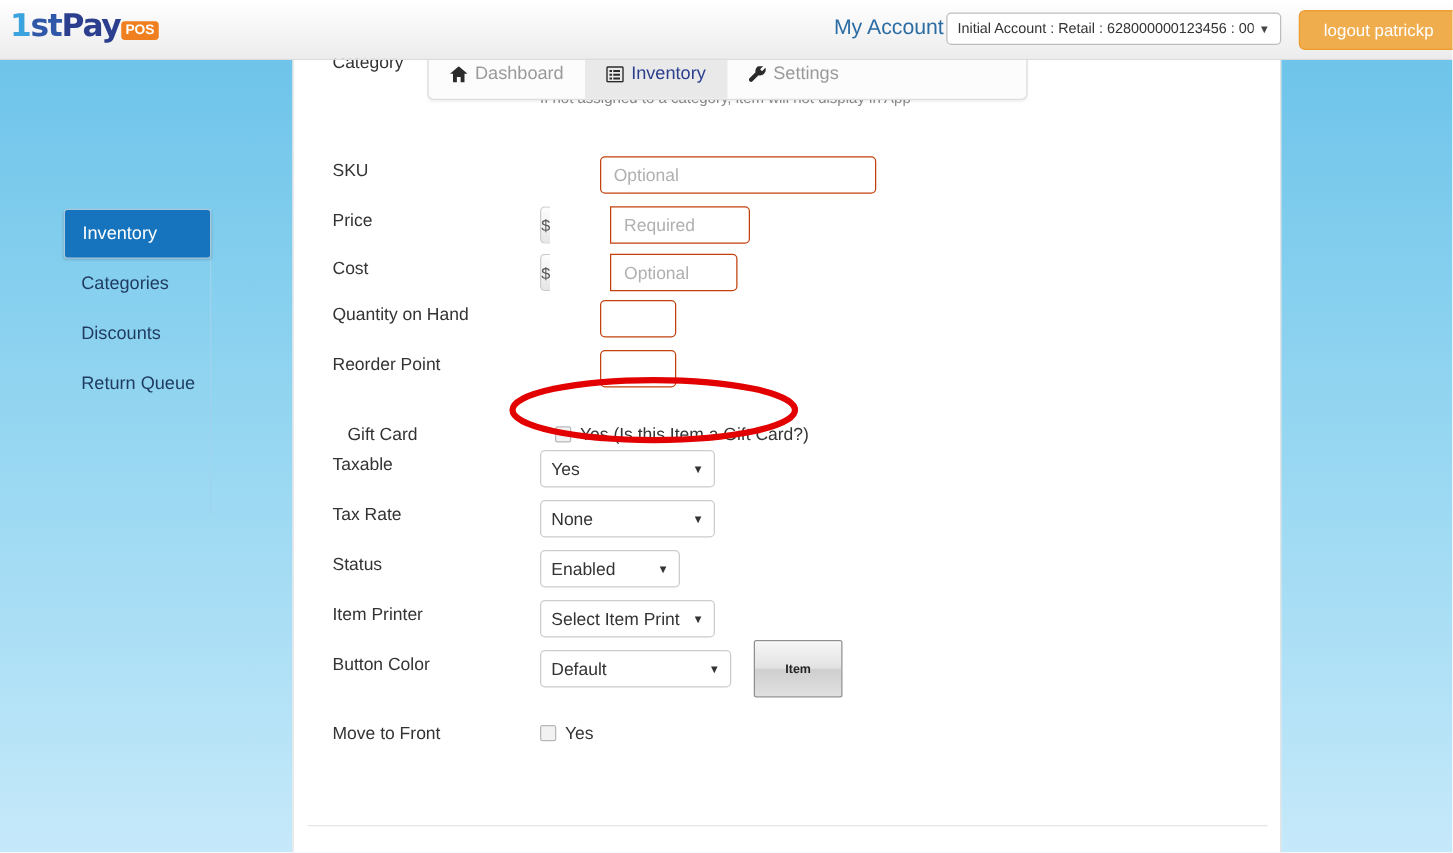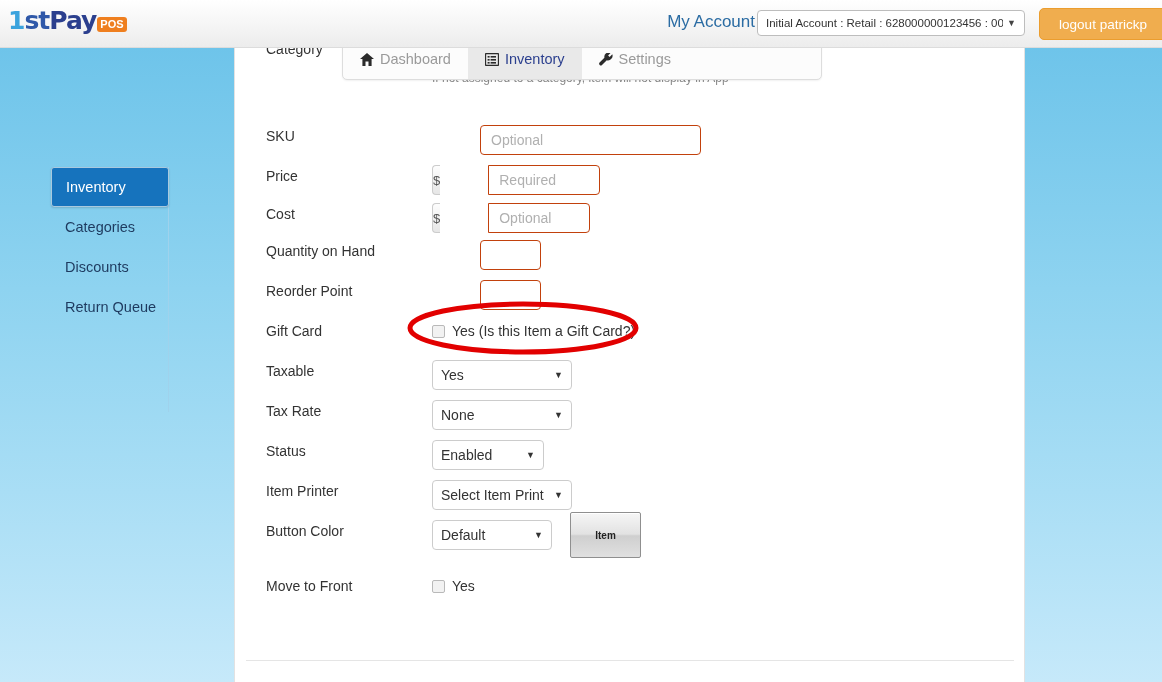--- a/index.html
+++ b/index.html
@@ -351,21 +351,21 @@
       </div>
     </div>
 
     <div class="row" style="top:232px;">
       <div class="lbl">Reorder Point</div>
       <div class="ctrl">
         <input class="txt" style="width: 61px;">
       </div>
     </div>
 
-    <div class="row" style="top:272px;">
+    <div class="row" style="top:288px;margin-left:12px;">
       <div class="lbl">Gift Card</div>
       <div class="ctrl">
         <div class="chk-line" style="padding-top:3px;">
           <span class="chk"></span>
           <span class="chk-label">Yes (Is this Item a Gift Card?)</span>
         </div>
       </div>
     </div>
 
     <div class="row" style="top:312px;">
@@ -413,21 +413,21 @@
           </select>
           <span class="arrow">▼</span>
         </div>
       </div>
     </div>
 
     <div class="row" style="top:472px;">
       <div class="lbl">Button Color</div>
       <div class="ctrl" style="display:flex; align-items:flex-start; gap:18px;">
         <div class="sel-wrap">
-          <select class="sel" style="width:120px;">
+          <select class="sel" style="width:153px;">
             <option>Default</option>
           </select>
           <span class="arrow">▼</span>
         </div>
         <div class="item-preview" style="margin-top:-8px;">Item</div>
       </div>
     </div>
 
     <div class="row" style="top:527px;">
       <div class="lbl">Move to Front</div>

